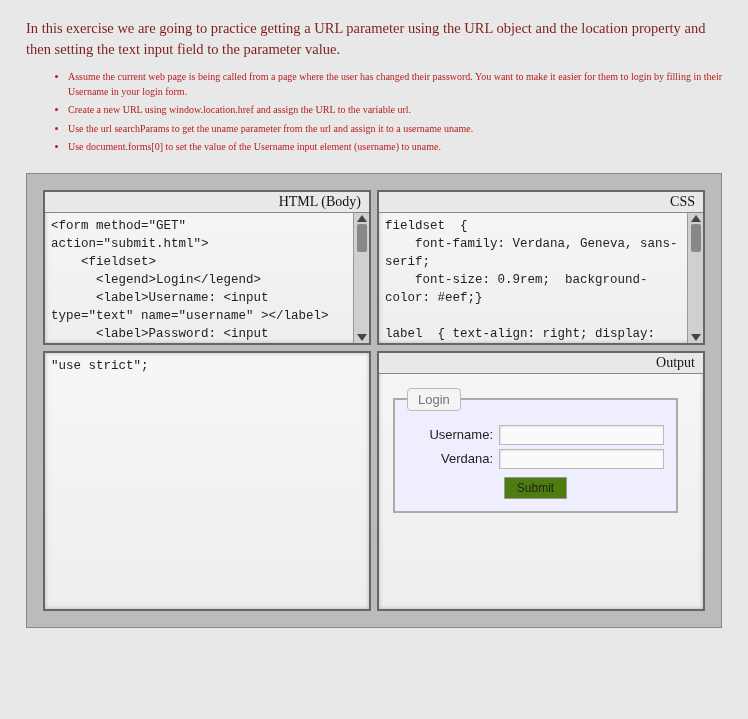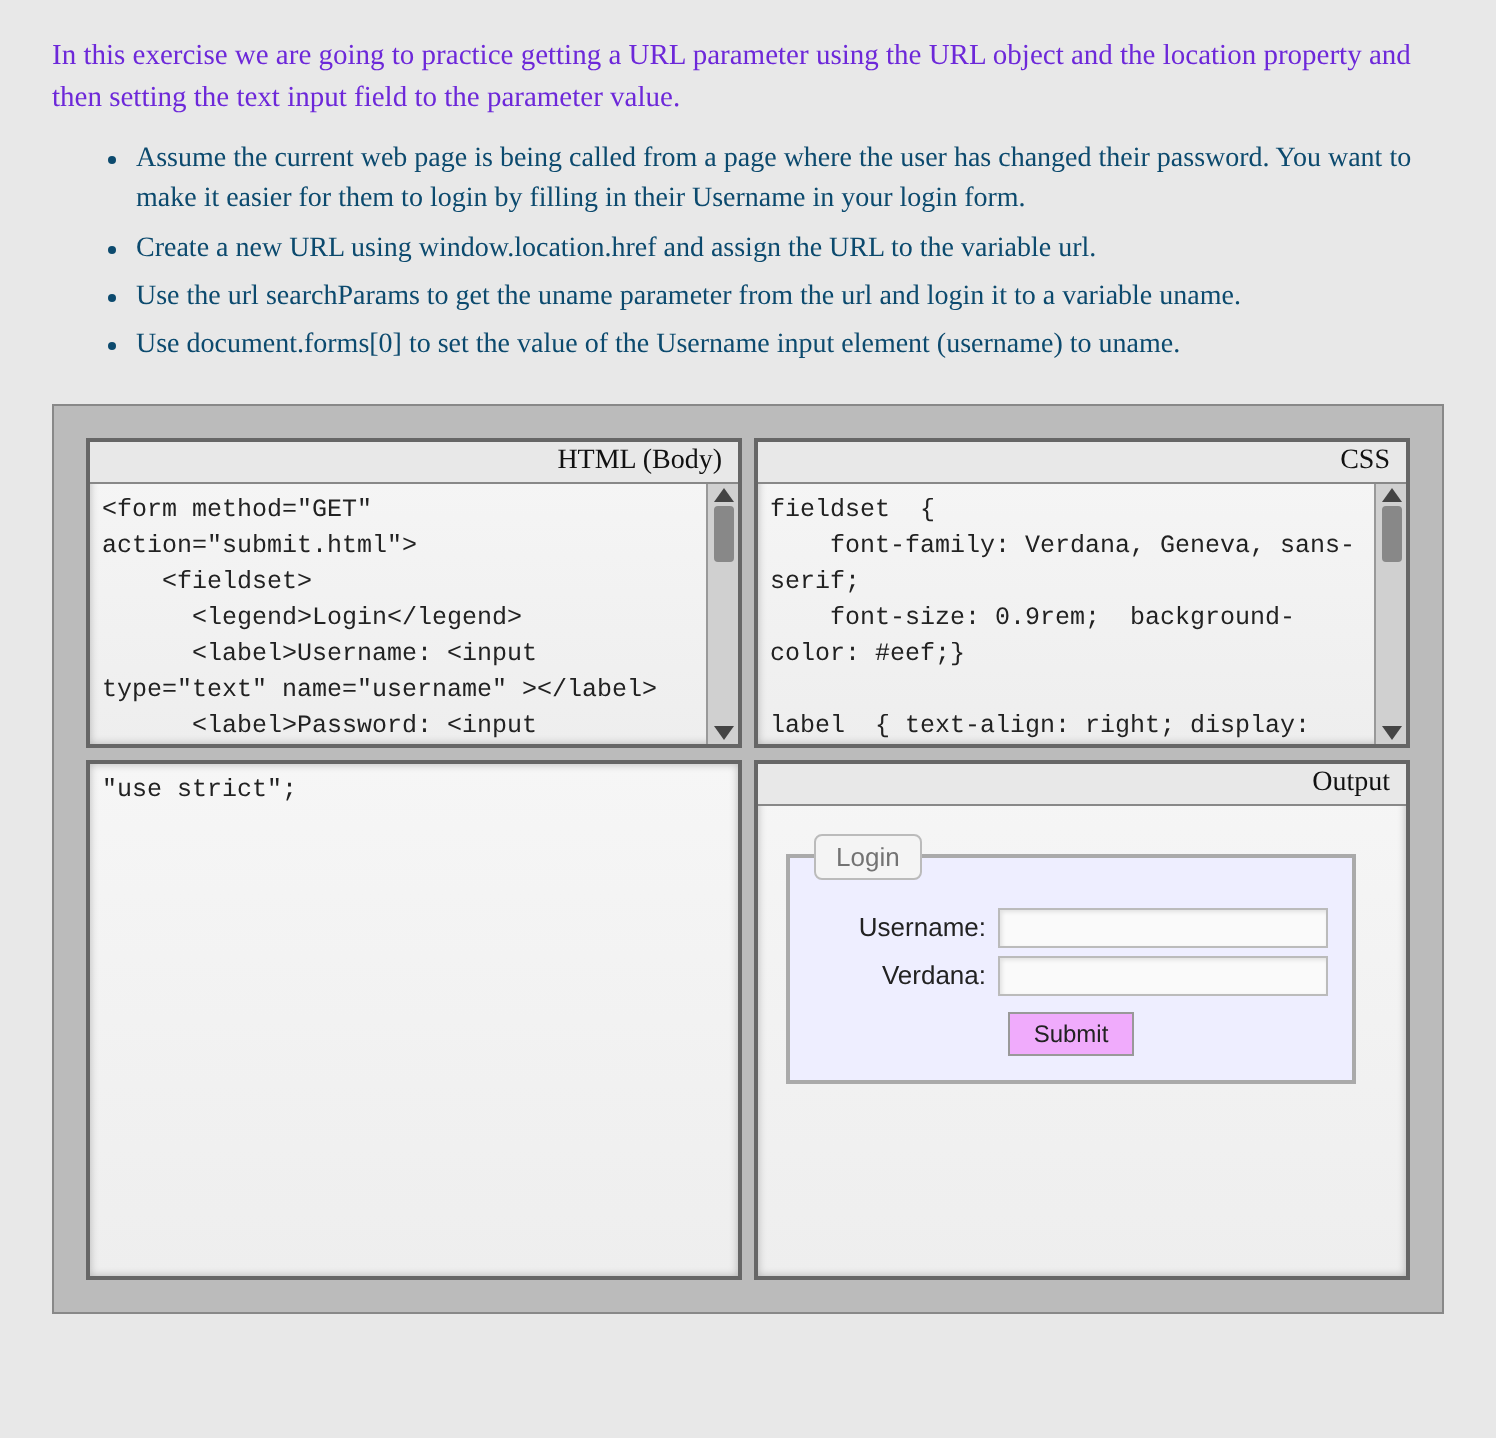--- a/index.html
+++ b/index.html
@@ -14,29 +14,29 @@
   }
   .page {
     background: #e8e8e8;
     padding: 18px 26px 0 26px;
     width: 100%;
     height: 100%;
   }
   .intro {
     font-size: 14.5px;
     line-height: 1.45;
-    color: #6d28d9;
+    color: #7f1d1d;
     margin-bottom: 10px;
   }
   ul.bullets {
     margin: 6px 0 18px 0;
     padding-left: 42px;
-    font-size: 14px;
+    font-size: 10px;
     line-height: 1.45;
-    color: #0c4a6e;
+    color: #b91c1c;
   }
   ul.bullets li { margin-bottom: 4px; }
   .ital { }
 
   .grid {
     display: grid;
     grid-template-columns: 1fr 1fr;
     grid-template-rows: 155px 260px;
     gap: 6px;
     border: 1px solid #888;
@@ -136,39 +136,39 @@
     background: #fafafa;
     box-shadow: inset 1px 1px 2px rgba(0,0,0,0.1);
     font-size: 12px;
     padding: 1px 4px;
   }
   .submit-row { text-align: center; margin-top: 8px; }
   .submit-row button {
     font-family: Verdana, Geneva, sans-serif;
     font-size: 12px;
     padding: 3px 12px;
-    background: #f0abfc;
+    background: #4d7c0f;
     border: 1px solid #999;
     color: #222;
   }
 </style>
 </head>
 <body>
 
 <div class="page">
 
   <div class="intro">In this exercise we are going to practice getting a URL parameter using the URL object and the location property and then setting the text input field to the parameter value.</div>
 
   <ul class="bullets">
     <li><span>Assume the current web page is being called from a page where the user has changed their password. You want to make it easier for them to login by filling in their Username in your login form.</span></li>
     <li>
       <span>Create a new URL using </span><span class="ital">window.location.href</span><span> and assign the URL to the variable </span><span class="ital">url</span><span>.</span>
     </li>
     <li>
-      <span>Use the </span><span class="ital">url</span><span> searchParams to get the </span><span class="ital">uname</span><span> parameter from the </span><span class="ital">url</span><span> and login it to a variable </span><span class="ital">uname</span><span>.</span>
+      <span>Use the </span><span class="ital">url</span><span> searchParams to get the </span><span class="ital">uname</span><span> parameter from the </span><span class="ital">url</span><span> and assign it to a username </span><span class="ital">uname</span><span>.</span>
     </li>
     <li>
       <span>Use document.forms[0] to set the value of the Username input element (username) to </span><span class="ital">uname</span><span>.</span>
     </li>
   </ul>
 
   <div class="grid">
 
     <div class="pane">
       <div class="pane-title right">HTML (Body)</div>

